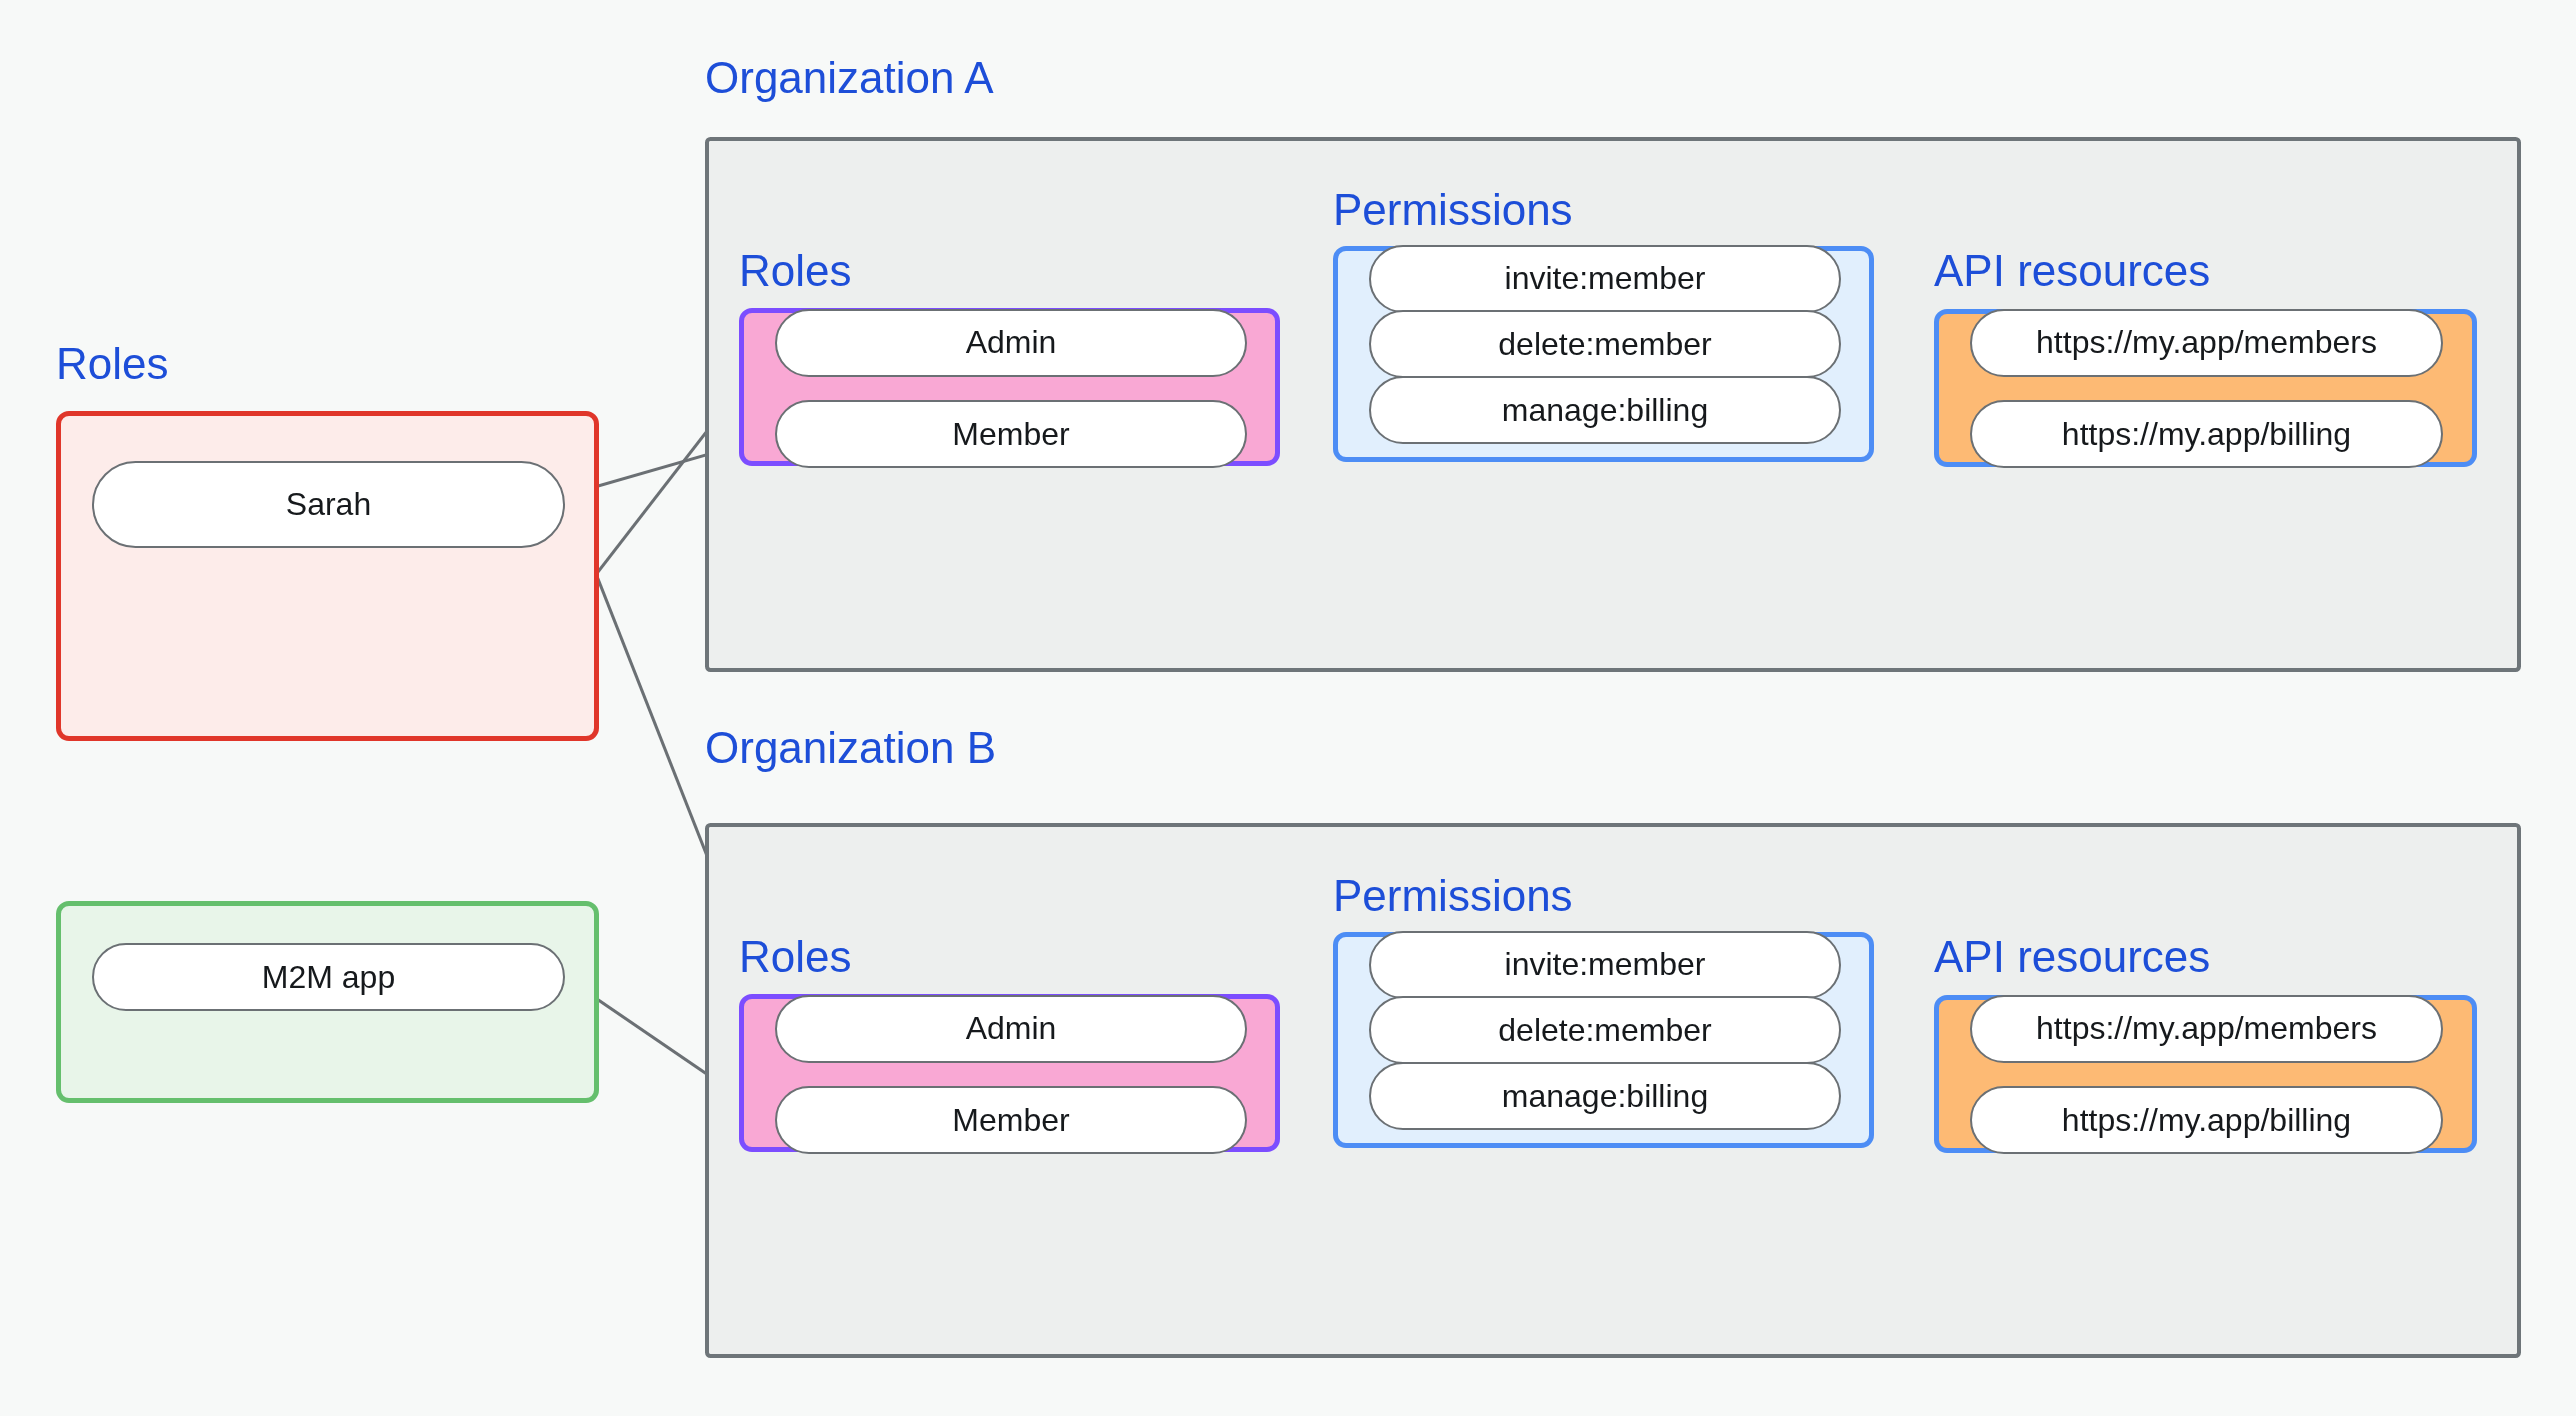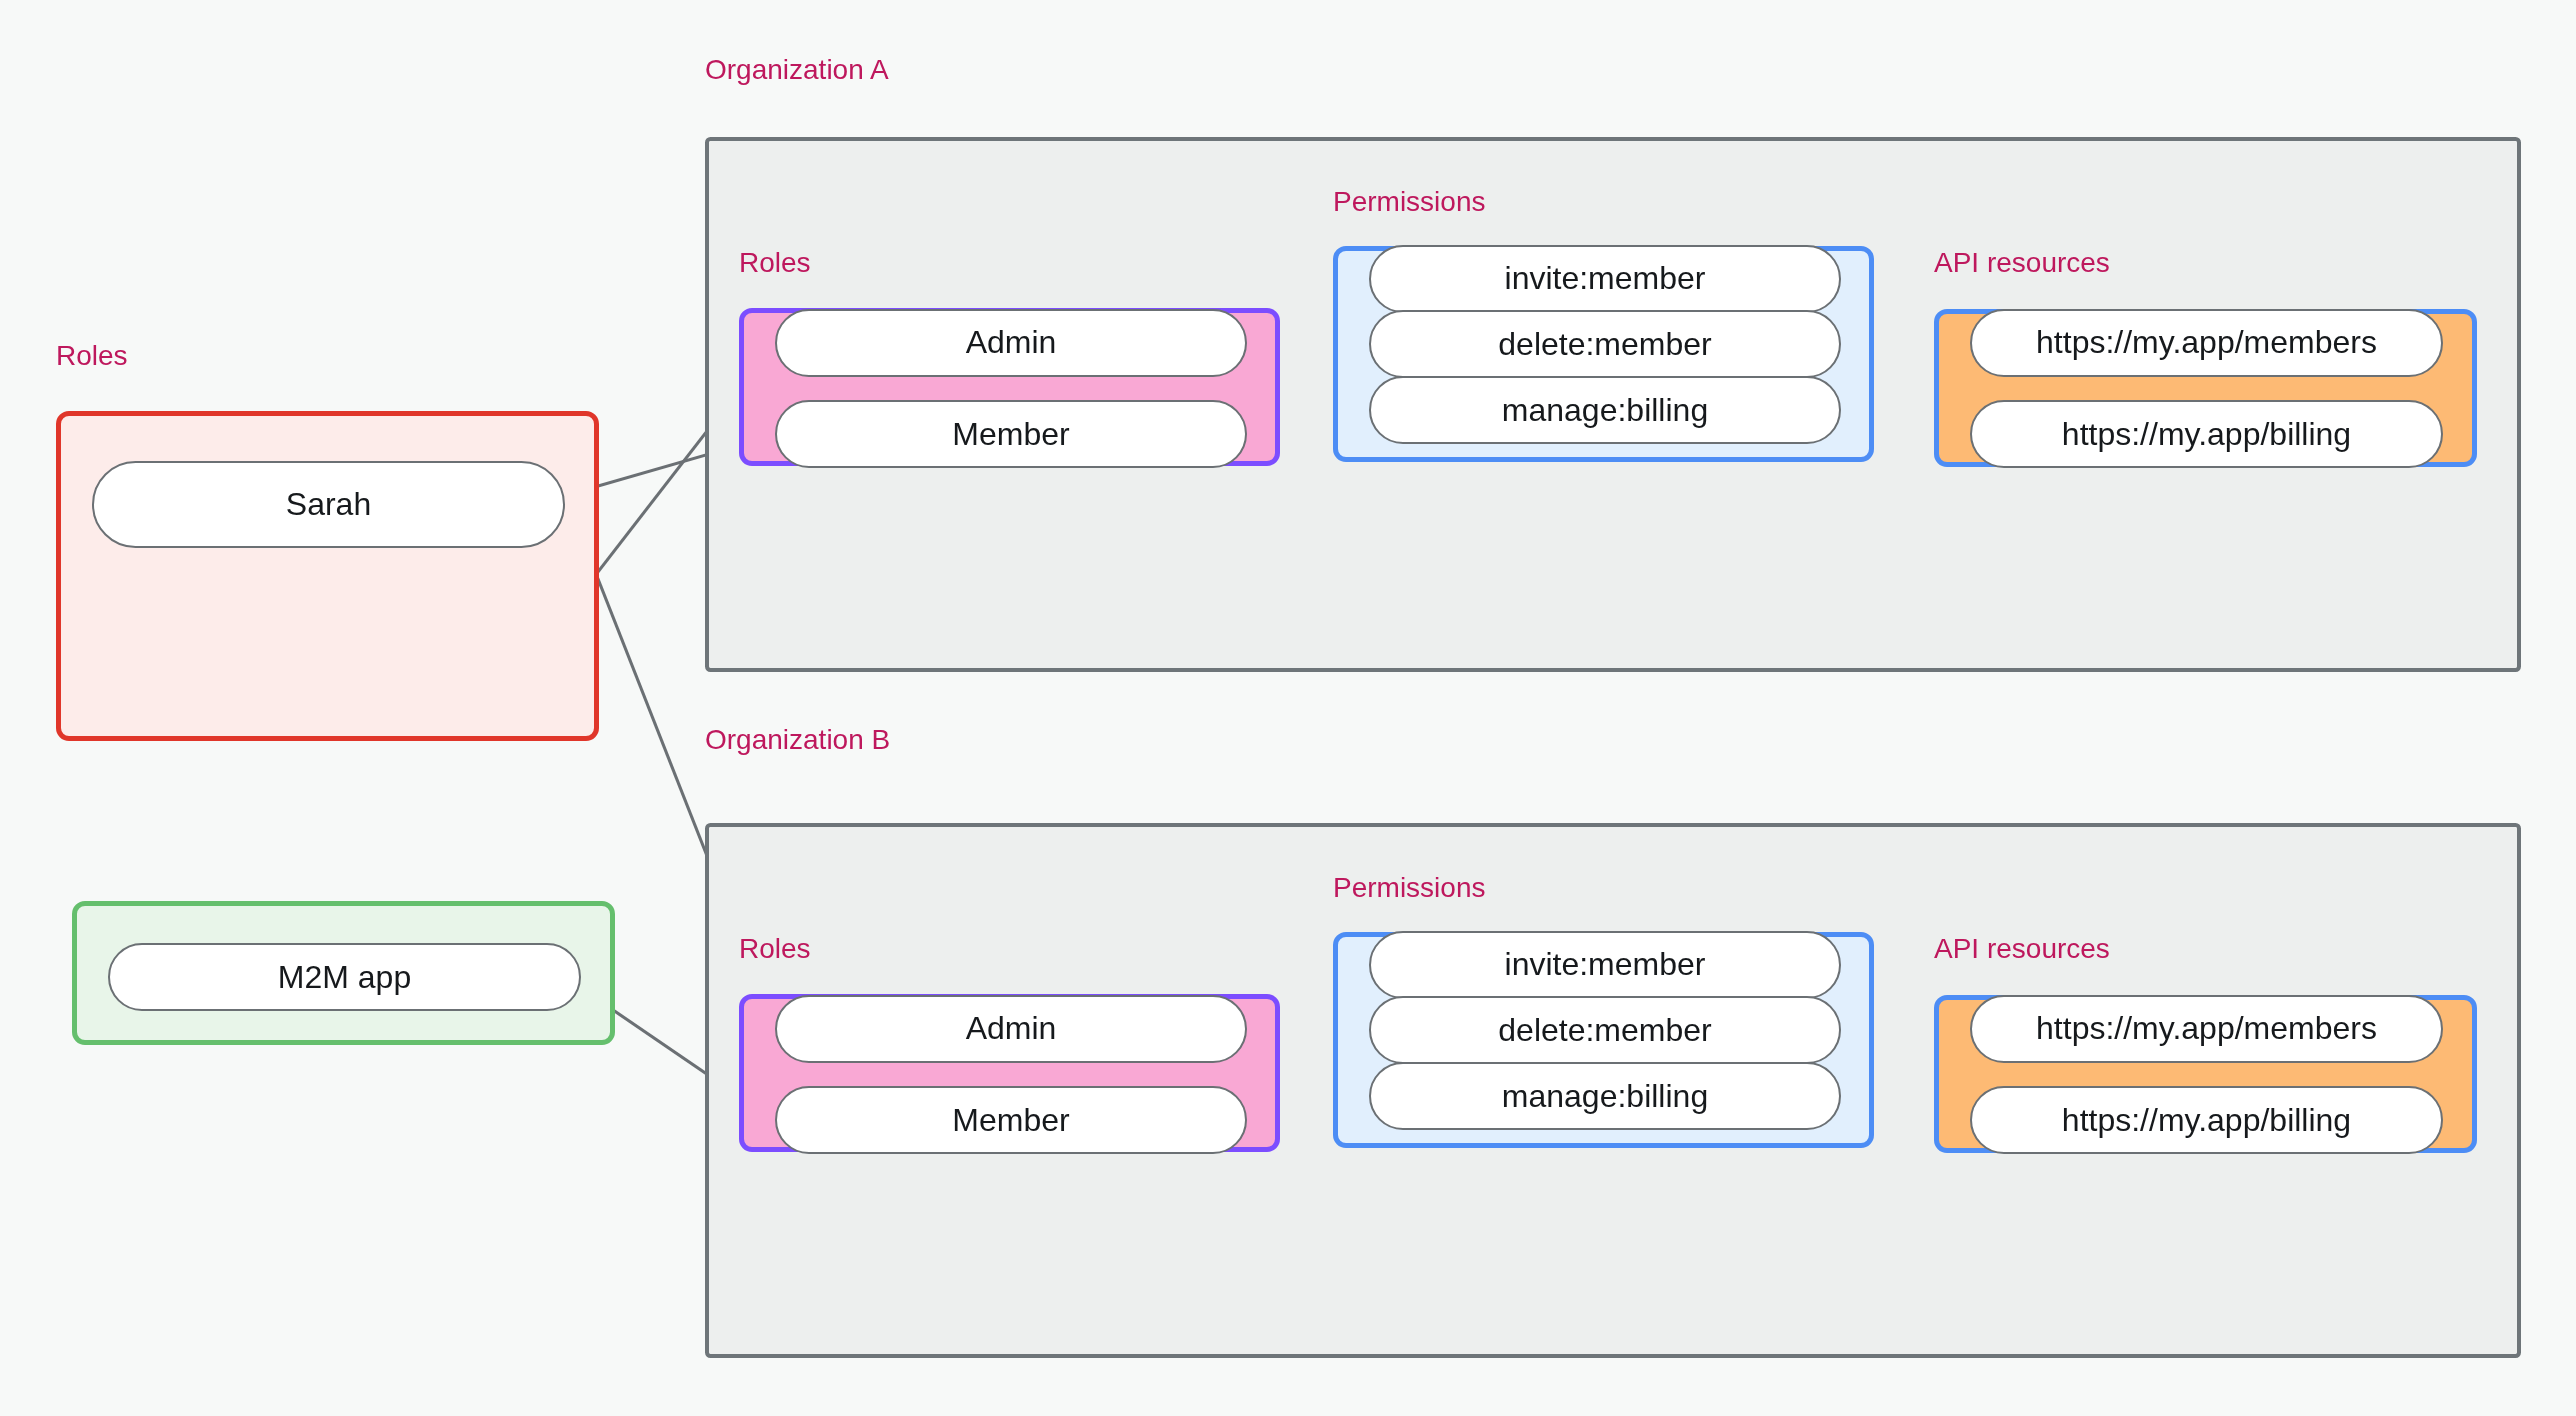--- a/index.html
+++ b/index.html
@@ -15,22 +15,22 @@
   #canvas {
     position: relative;
     width: 2576px;
     height: 1416px;
     background: #f7f9f8;
     overflow: hidden;
   }
   
   .group-label {
     position: absolute;
-    font-size: 28px;
-    color: #be185d;
+    font-size: 44px;
+    color: #1d4ed8;
     line-height: 1;
     white-space: nowrap;
   }
   .org-box {
     position: absolute;
     background: #edefee;
     border: 4.5px solid #6e7579;
     border-radius: 5.4px;
     box-sizing: border-box;
   }
@@ -111,21 +111,21 @@
       <circle cx="2187" cy="1244" r="9" fill="#6b7074"></circle>
     </svg>
 
   <div class="group-label" style="left:56px; top:342px;">Roles</div>
 
   <div class="sub-box users" style="left:56px; top:411px; width:543px; height:330px;">
     <div class="node" style="left:31px; top:45px; width:473px; height:87px;">Sarah</div>
   </div>
 
 
-  <div class="sub-box m2m" style="left:72px; top:901px; width:543px; height:144px;">
+  <div class="sub-box m2m" style="left:56px; top:901px; width:543px; height:202px;">
     <div class="node" style="left:31px; top:37px; width:473px; height:68px;">M2M app</div>
   </div>
 
   <div class="group-label" style="left:705px; top:56px;">Organization A</div>
 
   <div class="org-box" style="left:705px; top:137px; width:1816px; height:535px;">
 
     <div class="group-label" style="left:30px; top:108px;">Roles</div>
 
     <div class="group-label" style="left:624px; top:47px;">Permissions</div>

